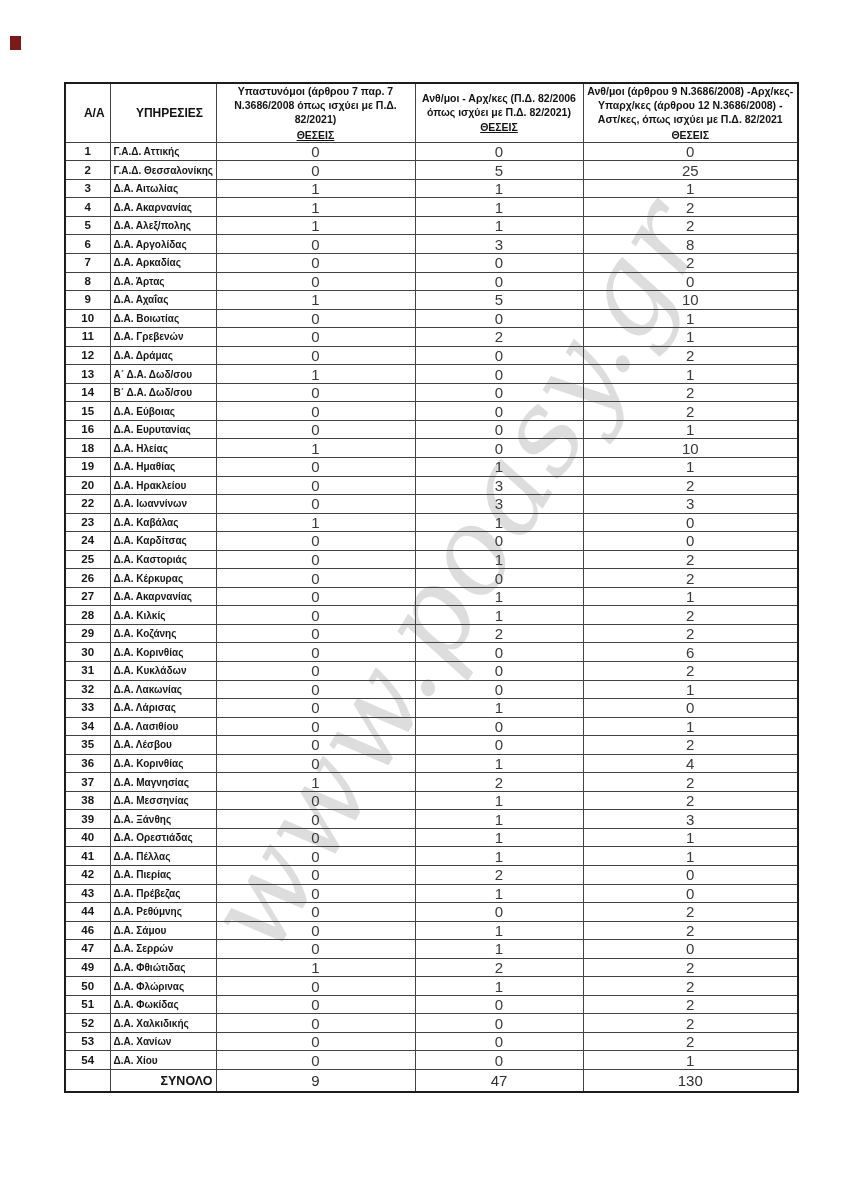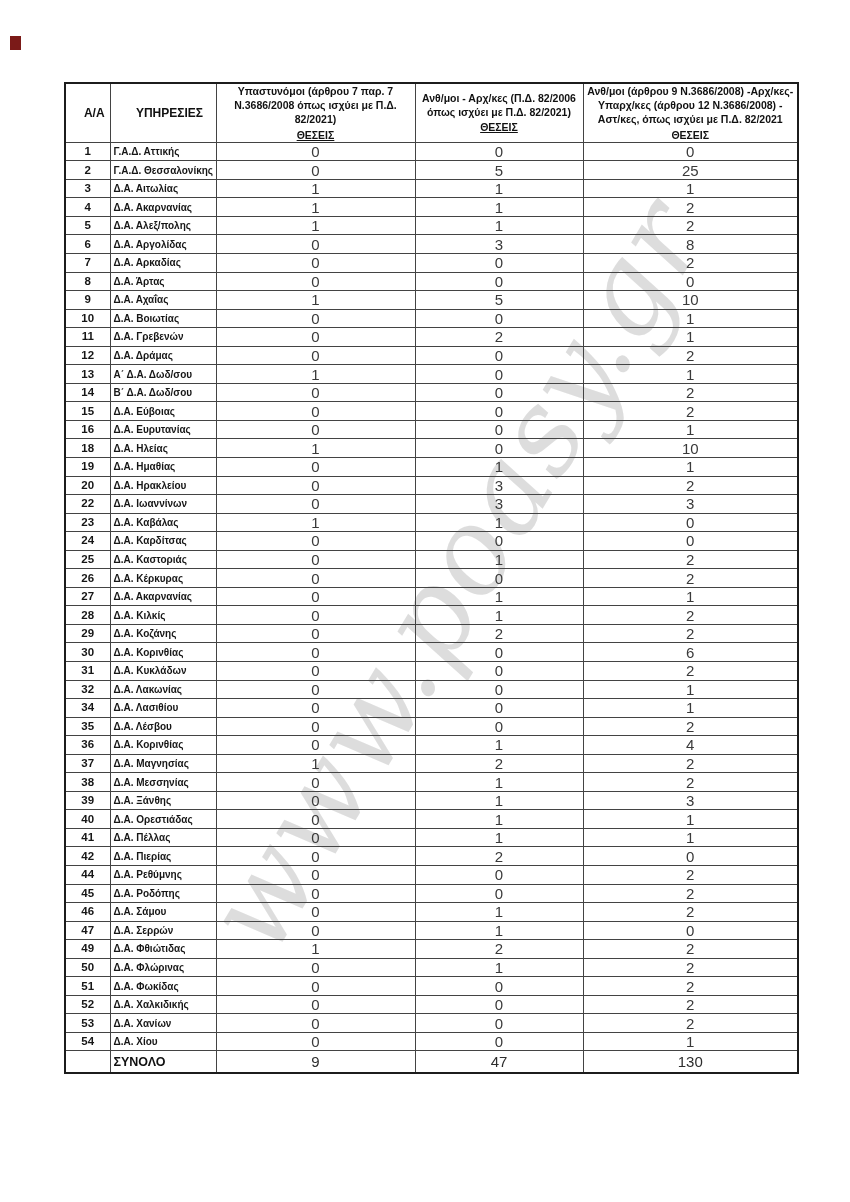--- a/index.html
+++ b/index.html
@@ -87,21 +87,21 @@
   }
   td.val {
     font-size: 15px;
     text-align: center;
     color: #3a3a3a;
   }
   tfoot td { height: 21px; border-bottom: 3px solid #161616; }
   tfoot td.total-label {
     font-weight: bold;
     font-size: 12.5px;
-    text-align: left;
+    text-align: right;
     color: #111;
   }
   tfoot td.val { color: #2d2d2d; }
 </style>
 </head>
 <body>
 
 <div class="page">
 
   <div class="corner-mark"></div>
@@ -343,20 +343,27 @@
           <td class="val">2</td>
         </tr>
         <tr>
           <td class="aa">32</td>
           <td class="svc">Δ.Α. Λακωνίας</td>
           <td class="val">0</td>
           <td class="val">0</td>
           <td class="val">1</td>
         </tr>
         <tr>
+          <td class="aa">33</td>
+          <td class="svc">Δ.Α. Λάρισας</td>
+          <td class="val">0</td>
+          <td class="val">1</td>
+          <td class="val">0</td>
+        </tr>
+        <tr>
           <td class="aa">34</td>
           <td class="svc">Δ.Α. Λασιθίου</td>
           <td class="val">0</td>
           <td class="val">0</td>
           <td class="val">1</td>
         </tr>
         <tr>
           <td class="aa">35</td>
           <td class="svc">Δ.Α. Λέσβου</td>
           <td class="val">0</td>
@@ -406,29 +413,29 @@
           <td class="val">1</td>
         </tr>
         <tr>
           <td class="aa">42</td>
           <td class="svc">Δ.Α. Πιερίας</td>
           <td class="val">0</td>
           <td class="val">2</td>
           <td class="val">0</td>
         </tr>
         <tr>
+          <td class="aa">43</td>
+          <td class="svc">Δ.Α. Πρέβεζας</td>
+          <td class="val">0</td>
+          <td class="val">1</td>
+          <td class="val">0</td>
+        </tr>
+        <tr>
           <td class="aa">44</td>
           <td class="svc">Δ.Α. Ρεθύμνης</td>
-          <td class="val">0</td>
-          <td class="val">0</td>
-          <td class="val">2</td>
-        </tr>
-        <tr>
-          <td class="aa">45</td>
-          <td class="svc">Δ.Α. Ροδόπης</td>
           <td class="val">0</td>
           <td class="val">0</td>
           <td class="val">2</td>
         </tr>
         <tr>
           <td class="aa">46</td>
           <td class="svc">Δ.Α. Σάμου</td>
           <td class="val">0</td>
           <td class="val">1</td>
           <td class="val">2</td>

